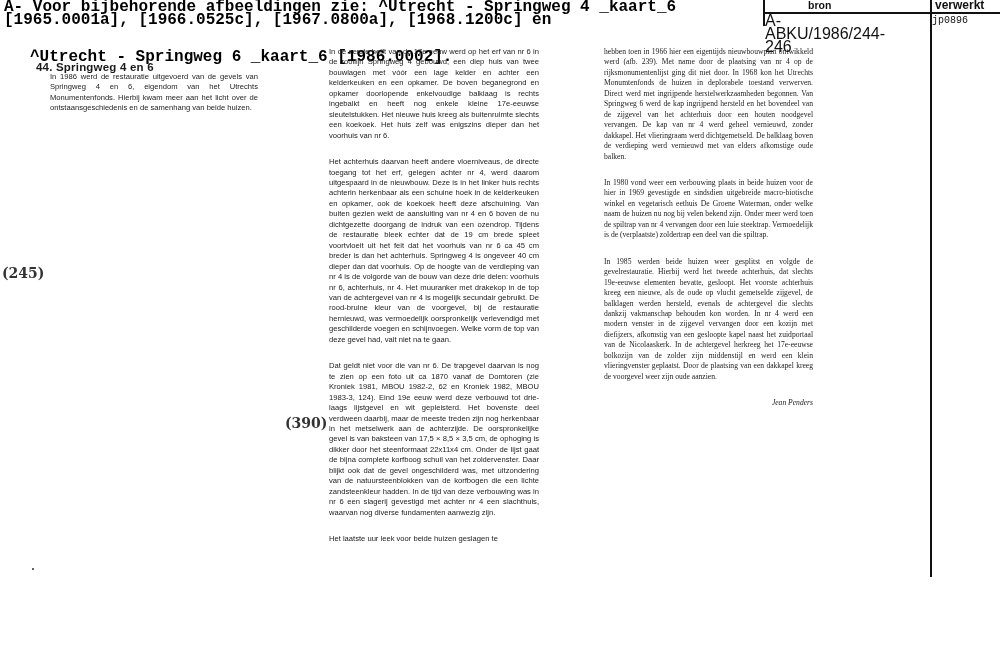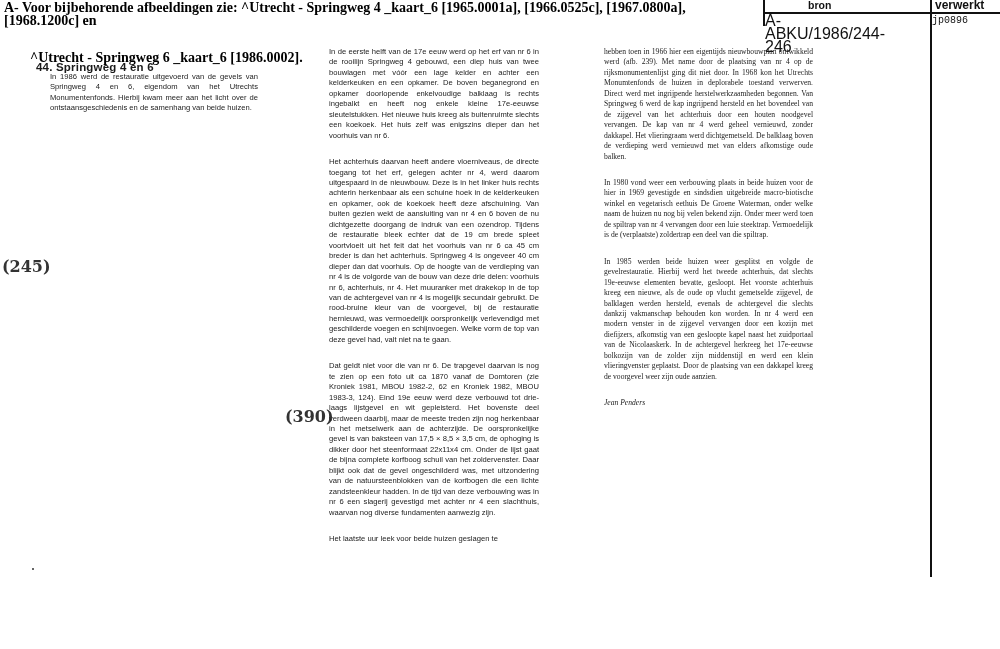--- a/index.html
+++ b/index.html
@@ -1,19 +1,19 @@
 <!DOCTYPE html>
 <html><head>
 <meta charset="utf-8">
 <style>
   html, body { margin: 0; padding: 0; background: #ffffff; }
   body { width: 1000px; height: 649px; position: relative; overflow: hidden; color: #111; }
   .header {
     position: absolute; left: 4px; top: 1px; width: 740px;
-    font-family: Liberation Serif, serif; font-weight: bold; font-size: 14px; line-height: 13px; color: #000;
+    font-family: Liberation Mono, monospace; font-weight: bold; font-size: 16px; line-height: 13px; color: #000;
   }
   .header .l2 { padding-left: 26px; display: block; margin-top: 24px; }
   .side-table { position: absolute; left: 0; top: 0; width: 848px; height: 649px; pointer-events: none; border-radius: 6px; }
   .side-table .vline1 { position: absolute; left: 763px; top: 0; width: 2px; height: 26px; background: #111; }
   .side-table .vline2 { position: absolute; left: 930px; top: 0; width: 2px; height: 577px; background: #111; }
   .side-table .hline { position: absolute; left: 763px; top: 12px; width: 237px; height: 2px; background: #111; }
   .th-bron { position: absolute; left: 808px; top: 0px; font-family: "Liberation Sans", sans-serif; font-weight: bold; font-size: 10.5px; line-height: 11px; }
   .th-verwerkt { position: absolute; left: 935px; top: 0px; font-family: "Liberation Sans", sans-serif; font-weight: bold; font-size: 12px; line-height: 11px; }
   .td-bron { position: absolute; left: 765px; top: 14px; font-family: Liberation Sans, sans-serif; font-size: 16px; line-height: 13px; }
   .td-verwerkt { position: absolute; left: 932px; top: 14px; font-family: "Liberation Mono", monospace; font-size: 10px; line-height: 13px; }
@@ -24,23 +24,23 @@
   }
   .col {
     position: absolute;
     font-family: "Liberation Sans", sans-serif; font-size: 7.6px; line-height: 10.45px; color: #222;
     text-align: justify;
   }
   .col p { margin: 16px; }
   .col1 { left: 34px; top: 56px; width: 240px; }
   .col2 { left: 313px; top: 31px; width: 242px; }
   .col3 { left: 588px; top: 31px; width: 241px; font-family: Liberation Serif, serif; }
-  .signature { text-align: left; font-style: italic; margin-top: 2px !important; }
+  .signature { text-align: right; font-style: italic; margin-top: 2px !important; }
   .margin-note {
-    position: absolute; font-family: "DejaVu Serif", serif; font-size: 16px; color: #333; font-weight: bold;
+    position: absolute; font-family: "DejaVu Serif", serif; font-size: 14px; color: #333; font-weight: bold; margin-top: 8px;
   }
   .note1 { left: 2px; top: 257px; }
   .note2 { left: 285px; top: 407px; }
   .dot { position: absolute; left: 32px; top: 568px; width: 2px; height: 2px; background: #333; border-radius: 1px; }
 </style>
 </head>
 <body>
 
 <div class="header">
   <span>A- Voor bijbehorende afbeeldingen zie: ^Utrecht - Springweg 4 _kaart_6 [1965.0001a], [1966.0525c], [1967.0800a], [1968.1200c] en</span>

